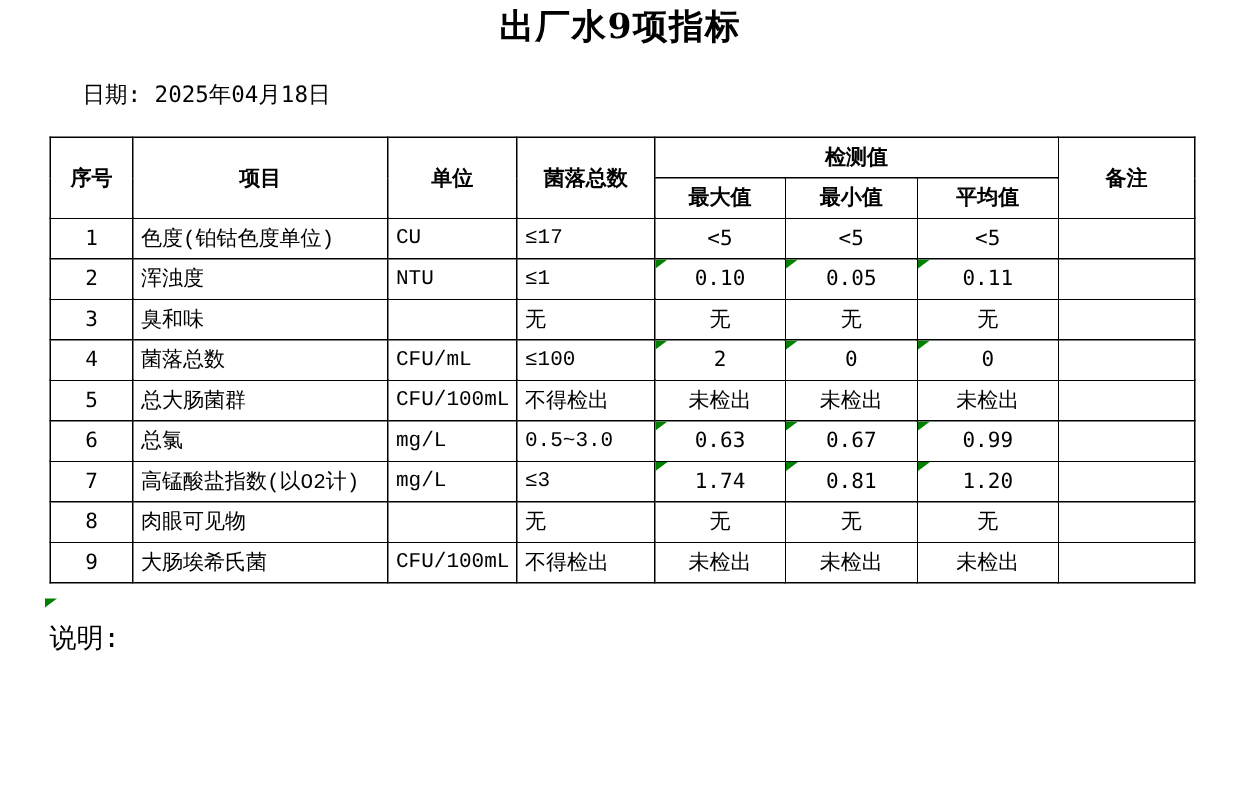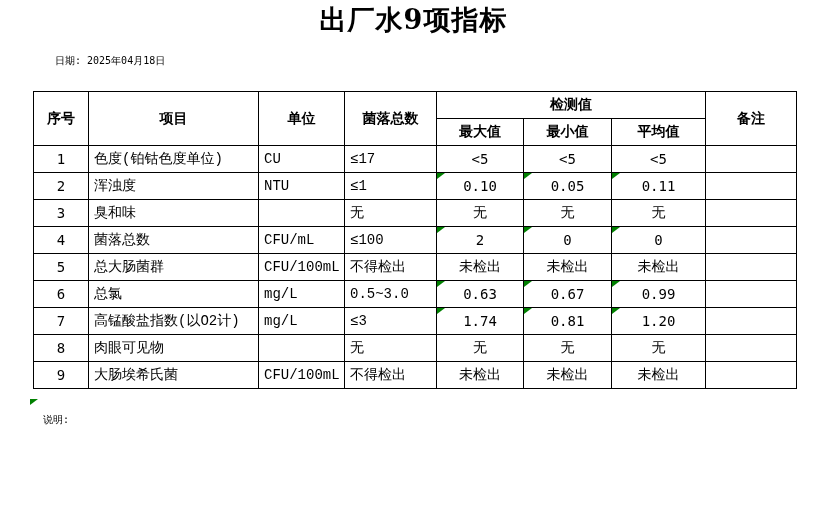--- a/index.html
+++ b/index.html
@@ -14,29 +14,29 @@
   }
   .page { position: relative; width: 827px; height: 526px; }
 
   .title {
     position: absolute;
     top: 2px; left: 0;
     width: 100%;
     text-align: center;
     font-family: "DejaVu Serif", serif;
     font-weight: bold;
-    font-size: 27px;
+    font-size: 23px;
     letter-spacing: 1px;
     white-space: nowrap;
   }
 
   .date {
     position: absolute;
     left: 55px; top: 54px;
-    font-size: 10px;
+    font-size: 15px;
     white-space: nowrap;
   }
 
   table.report {
     position: absolute;
     left: 33px; top: 91px;
     border-collapse: collapse;
     table-layout: fixed;
     width: 763px;
   }
@@ -65,22 +65,22 @@
 
   .note-flag {
     position: absolute;
     left: 30px; top: 399px;
     width: 0; height: 0;
     border-top: 6px solid #008000;
     border-right: 8px solid transparent;
   }
   .note-label {
     position: absolute;
-    left: 43px; top: 413px;
-    font-size: 10px;
+    left: 33px; top: 413px;
+    font-size: 18px;
     white-space: nowrap;
   }
   .note-lines {
     position: absolute;
     left: 47px; top: 450px;
     font-size: 14px;
     line-height: 17px;
     white-space: nowrap;
   }
 </style>

